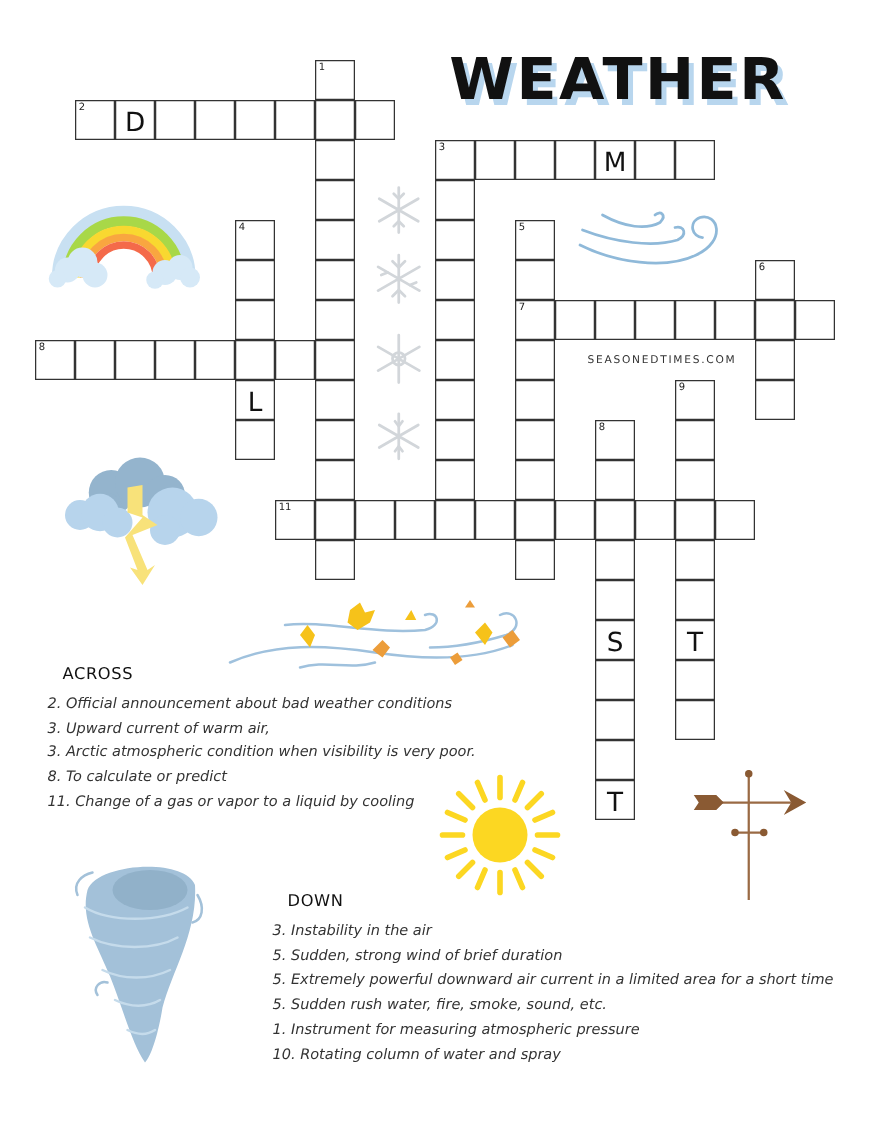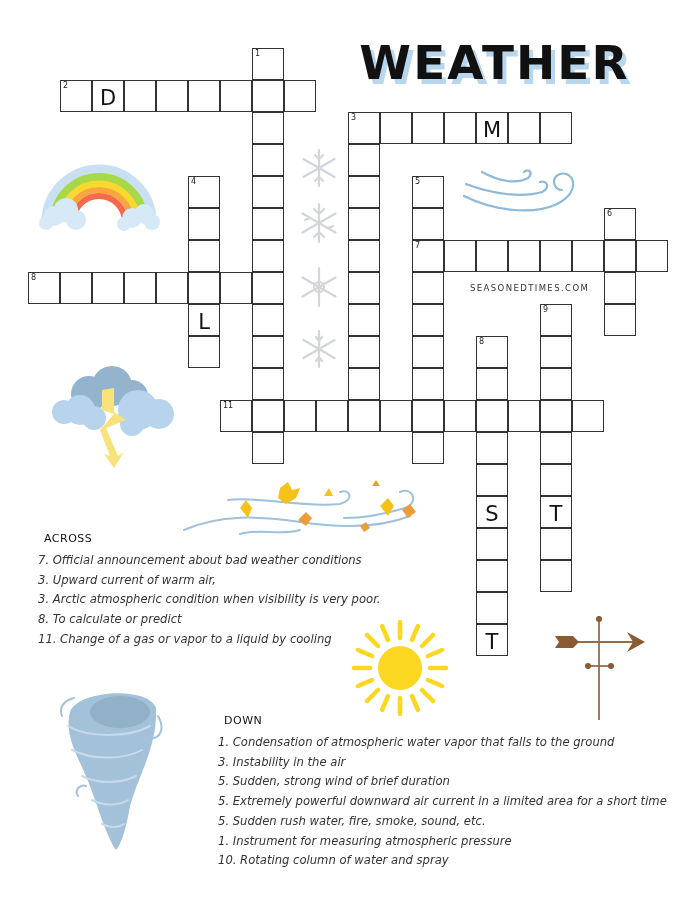--- a/index.html
+++ b/index.html
@@ -4,21 +4,21 @@
 <style>
   html, body { margin:0; padding:0; background:#fff; }
   body { width:695px; height:900px; position:relative; overflow:hidden; font-family:"DejaVu Sans", sans-serif; color:#222; }
   #grid { position:absolute; left:0; top:0; width:695px; height:700px; }
   .cell { position:absolute; width:32px; height:32px; box-sizing:border-box; border:1.3px solid #333; background:#fff; }
   .cell input { position:absolute; left:0; top:0; width:100%; height:100%; border:none; background:transparent; text-align:center; font-family:"DejaVu Sans", sans-serif; font-size:21px; color:#111; padding:0; margin:0; outline:none; box-sizing:border-box; padding-top:4px; }
   .num { position:absolute; left:2px; top:0px; font-size:8px; color:#222; line-height:10px; pointer-events:none; z-index:2; }
   .title { position:absolute; left:362px; top:36px; font-family:"DejaVu Sans", sans-serif; font-weight:bold; font-size:46px; letter-spacing:2px; color:#111; text-shadow:4px 5px 0 #b8d6ee; transform:scaleX(1.02); }
   .watermark { position:absolute; left:470px; top:283px; font-size:8.5px; letter-spacing:1.4px; color:#333; }
   .clues { position:absolute; font-family:"DejaVu Sans", sans-serif; color:#333; }
-  .clues h2 { font-weight:normal; font-size:11px; margin:0 0 6px 6px; color:#111; letter-spacing:0.5px; }
+  .clues h2 { font-weight:normal; font-size:13px; margin:0 0 6px 12px; color:#111; letter-spacing:0.5px; }
   .clues div.clue { font-size:11.6px; line-height:19.7px; font-style:italic; white-space:nowrap; }
   .deco { position:absolute; }
 </style>
 </head>
 <body>
 
 
 
 
 <div class="title">WEATHER</div>
@@ -443,31 +443,30 @@
   <g fill="none" stroke="#a3c1d9" stroke-width="2" stroke-linecap="round">
       <path d="M4 30 C0 20 8 14 16 12"></path>
       <path d="M100 30 C106 40 104 50 96 52"></path>
       <path d="M20 110 C16 104 22 98 28 100"></path>
     </g>
 </svg>
 
 
 <div class="clues" style="left:38px;top:532px;">
   <h2>ACROSS</h2>
-  <div class="clue">7. Official announcement about bad weather conditions</div>
+  <div class="clue">2. Official announcement about bad weather conditions</div>
   <div class="clue">3. Upward current of warm air,</div>
   <div class="clue">3. Arctic atmospheric condition when visibility is very poor.</div>
   <div class="clue">8. To calculate or predict</div>
   <div class="clue">11. Change of a gas or vapor to a liquid by cooling</div>
 </div>
 
 
 <div class="clues" style="left:218px;top:714px;">
   <h2>DOWN</h2>
-  <div class="clue">1. Condensation of atmospheric water vapor that falls to the ground</div>
   <div class="clue">3. Instability in the air</div>
   <div class="clue">5. Sudden, strong wind of brief duration</div>
   <div class="clue">5. Extremely powerful downward air current in a limited area for a short time</div>
   <div class="clue">5. Sudden rush water, fire, smoke, sound, etc.</div>
   <div class="clue">1. Instrument for measuring atmospheric pressure</div>
   <div class="clue">10. Rotating column of water and spray</div>
 </div>
 
 
 

